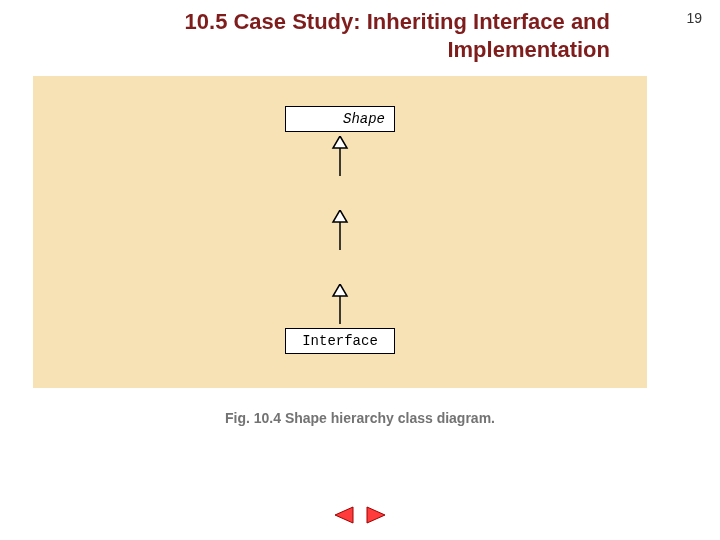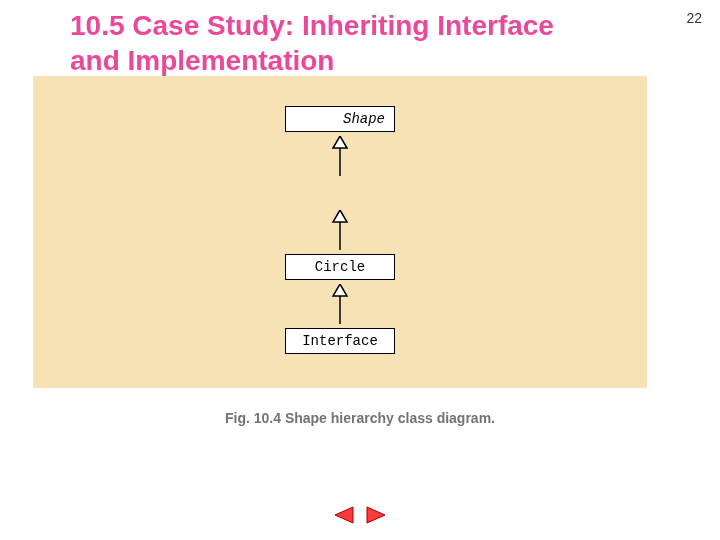--- a/index.html
+++ b/index.html
@@ -1,22 +1,22 @@
 <!DOCTYPE html>
 <html><head>
 <meta charset="utf-8">
 <style>
   * { box-sizing: border-box; margin: 0; padding: 0; }
   html, body { width: 720px; height: 540px; background: #fff; font-family: Arial, Helvetica, sans-serif; }
   .slide { position: relative; width: 720px; height: 540px; }
   .title {
     position: absolute;
     top: 8px; left: 70px; width: 540px;
-    text-align: left;
-    font-size: 28px; font-weight: bold; color: #ec4899;
+    text-align: right;
+    font-size: 22px; font-weight: bold; color: #7f1d1d;
     line-height: 1.25;
   }
   .page-num {
     position: absolute;
     top: 10px; right: 18px;
     font-size: 14px; color: #333;
   }
   .diagram-bg {
     position: absolute;
     left: 33px; top: 76px;
@@ -63,21 +63,21 @@
     display: flex; align-items: center; justify-content: center;
   }
   .nav-btn svg { width: 22px; height: 18px; display: block; }
 </style>
 </head>
 <body>
 
 <div class="slide">
 
   <div class="title">10.5   Case Study: Inheriting Interface and Implementation</div>
-  <div class="page-num">22</div>
+  <div class="page-num">19</div>
 
   <div class="diagram-bg">
 
     <div class="box italic" style="top:30px;padding-left:48px;">
       <span>Shape</span>
     </div>
 
     <div class="arrow" style="top:60px;">
       <svg viewBox="0 0 20 40">
         <line x1="10" y1="12" x2="10" y2="40" stroke="#000" stroke-width="1.5"></line>
@@ -86,23 +86,20 @@
     </div>
 
 
     <div class="arrow" style="top:134px;">
       <svg viewBox="0 0 20 40">
         <line x1="10" y1="12" x2="10" y2="40" stroke="#000" stroke-width="1.5"></line>
         <polygon points="10,0 3,12 17,12" fill="#fff" stroke="#000" stroke-width="1.5"></polygon>
       </svg>
     </div>
 
-    <div class="box" style="top:178px;">
-      <span>Circle</span>
-    </div>
 
     <div class="arrow" style="top:208px;">
       <svg viewBox="0 0 20 40">
         <line x1="10" y1="12" x2="10" y2="40" stroke="#000" stroke-width="1.5"></line>
         <polygon points="10,0 3,12 17,12" fill="#fff" stroke="#000" stroke-width="1.5"></polygon>
       </svg>
     </div>
 
     <div class="box" style="top:252px;">
       <span>Interface</span>

